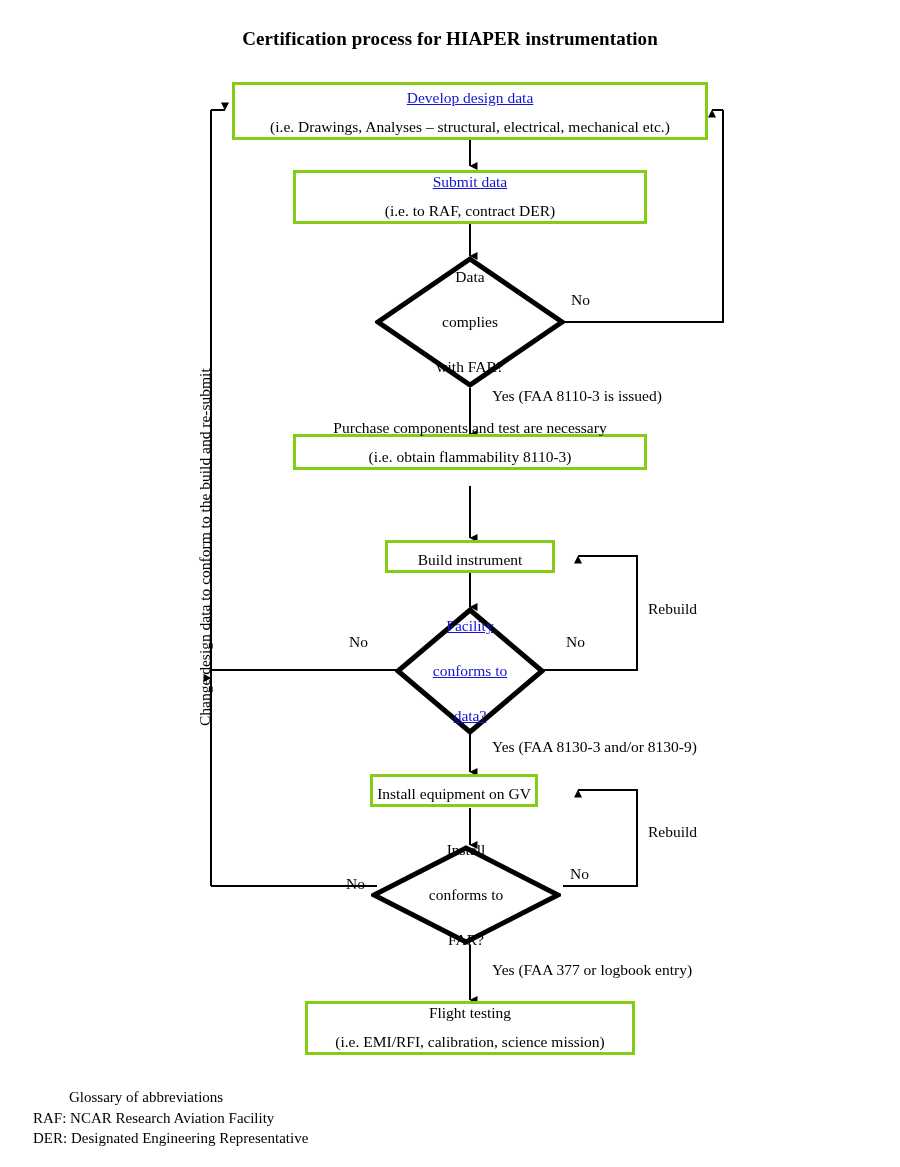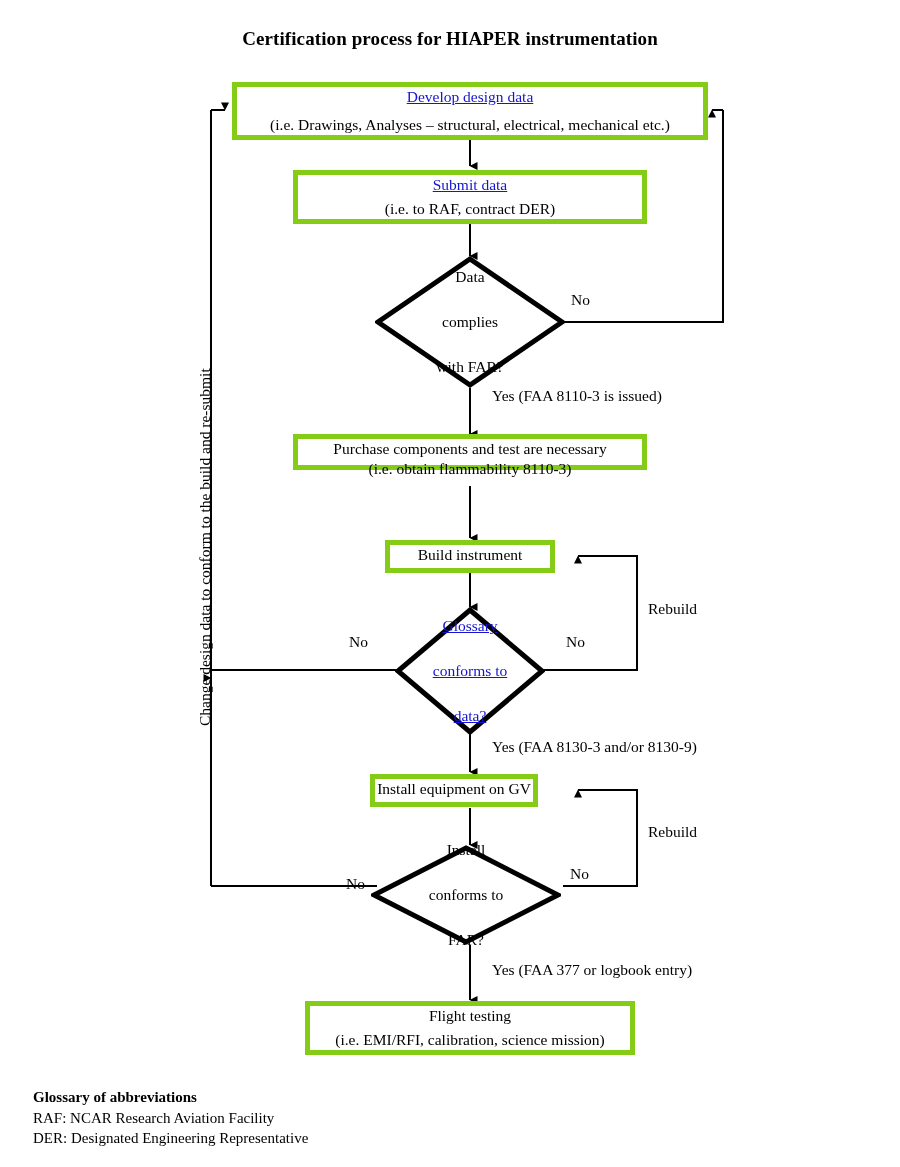--- a/index.html
+++ b/index.html
@@ -43,29 +43,30 @@
     width: 900px;
     height: 1167px;
     pointer-events: none;
   }
 
   
   .node-box {
     position: absolute;
     box-sizing: border-box;
     background: #ffffff;
-    border: 5px solid #84cc16;
+    border: 3px solid #84cc16;
     display: flex;
     flex-direction: column;
     align-items: center;
-    justify-content: space-between;
+    justify-content: flex-end;
     text-align: center;
     font-size: 15.5px;
     line-height: 1.32;
     z-index: 3;
+    gap: 8px;
   }
   .node-box .ln { display: block; white-space: nowrap; }
   .link-text {
     color: #1414d2;
     text-decoration: underline;
   }
 
   
   .diamond-wrap {
     position: absolute;
@@ -114,21 +115,21 @@
   }
 
   
   .glossary {
     position: absolute;
     left: 33px;
     top: 1087px;
     font-size: 15px;
     line-height: 1.38;
   }
-  .glossary .g-head { font-weight: bold; }
+  .glossary .g-head { font-weight: normal; margin-left: 36px; }
   .glossary .g-line { white-space: nowrap; }
 </style>
 </head>
 <body>
 
 <div id="canvas">
 
   <div class="title">Certification process for HIAPER instrumentation</div>
 
   <svg class="lines" viewBox="0 0 900 1167">
@@ -221,21 +222,21 @@
       <span class="ln">complies</span>
       <span class="ln">with FAR?</span>
     </div>
   </div>
 
   <div class="diamond-wrap" style="left:395px; top:607px; width:150px; height:128px;">
     <svg class="shape" viewBox="0 0 150 128" preserveAspectRatio="none">
       <polygon points="75,3 147,64 75,125 3,64" fill="#ffffff" stroke="#000000" stroke-width="5"></polygon>
     </svg>
     <div class="diamond-label">
-      <span class="ln link-text">Glossary</span>
+      <span class="ln link-text">Facility</span>
       <span class="ln link-text">conforms to</span>
       <span class="ln link-text">data?</span>
     </div>
   </div>
 
   <div class="diamond-wrap" style="left:371px; top:845px; width:190px; height:100px;">
     <svg class="shape" viewBox="0 0 190 100" preserveAspectRatio="none">
       <polygon points="95,3 187,50 95,97 3,50" fill="#ffffff" stroke="#000000" stroke-width="5"></polygon>
     </svg>
     <div class="diamond-label">

